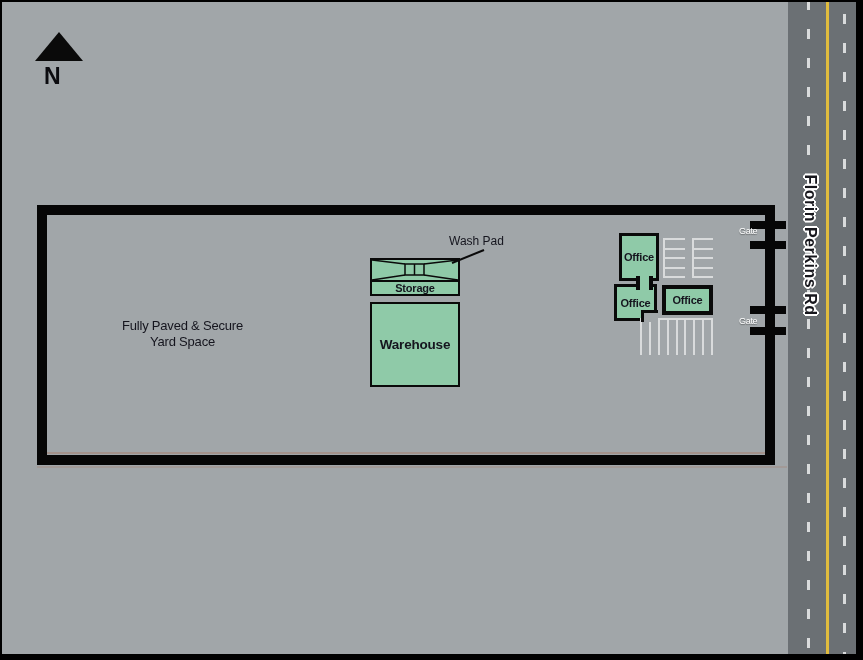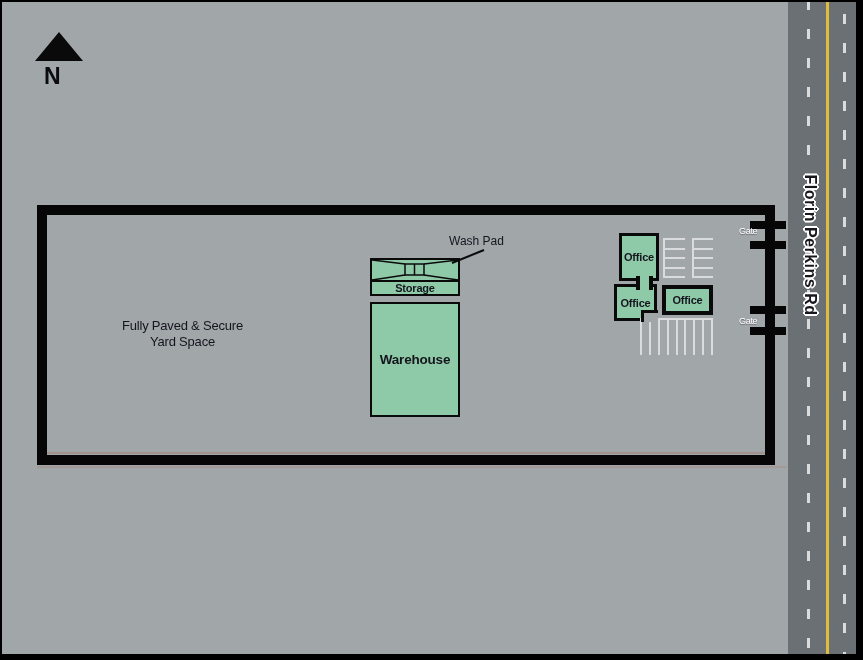--- a/index.html
+++ b/index.html
@@ -34,21 +34,21 @@
   .tan-line{height:2px;background:rgba(165,130,115,.55);}
   
   #yard-label{left:95px;top:318px;width:175px;text-align:center;
     font-size:13px;font-weight:normal;color:#15151e;line-height:16px;letter-spacing:-.2px;}
   
   .bldg{background:#8fcaa8;border:2px solid #0a0a0a;box-sizing:border-box;
     display:flex;align-items:center;justify-content:center;
     font-weight:bold;color:#15151e;letter-spacing:-.2px;}
   #washpad{left:370px;top:258px;width:90px;height:24px;}
   #storage{left:370px;top:280px;width:90px;height:16px;font-size:11px;}
-  #warehouse{left:370px;top:302px;width:90px;height:115px;font-size:13.5px;}
+  #warehouse{left:370px;top:302px;width:90px;height:85px;font-size:13.5px;}
   #washpad-label{left:449px;top:234px;font-size:12px;font-weight:normal;color:#15151e;white-space:nowrap;}
   
   #office-top{left:619px;top:233px;width:40px;height:48px;border-width:3px;font-size:11px;}
   #office-connector{left:636px;top:276px;width:17px;height:14px;background:#8fcaa8;
     border-left:4px solid #0a0a0a;border-right:4px solid #0a0a0a;box-sizing:border-box;z-index:3;}
   #office-bottom{left:614px;top:284px;width:43px;height:37px;border-width:3px;font-size:11px;}
   #office-bottom-notch{left:641px;top:310px;width:17px;height:12px;background:#a1a6a9;
     border-left:3px solid #0a0a0a;border-top:3px solid #0a0a0a;box-sizing:border-box;z-index:4;}
   #office-right{left:662px;top:285px;width:51px;height:30px;border-width:4px;font-size:11px;}
   

